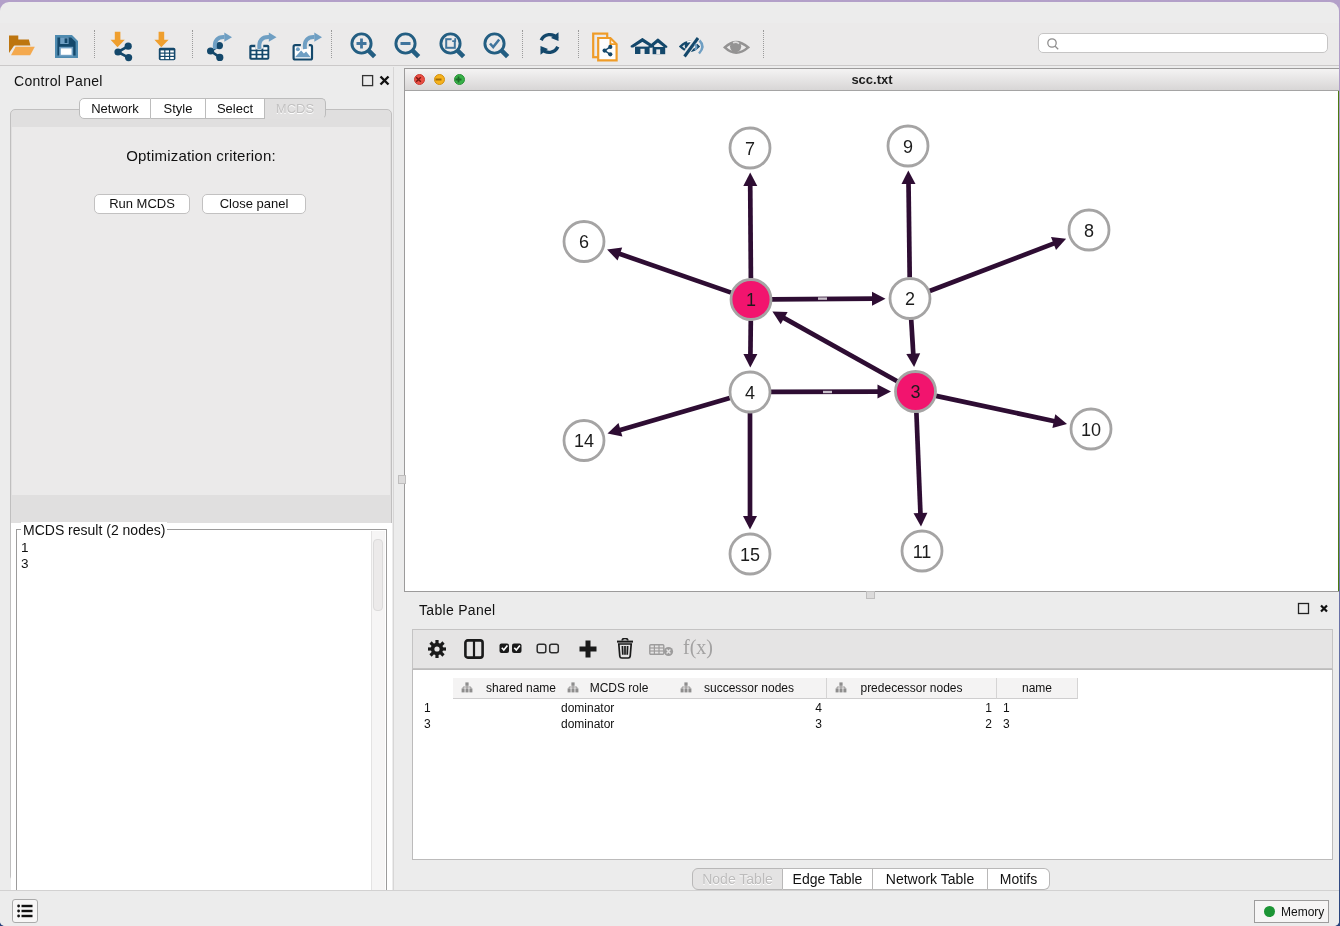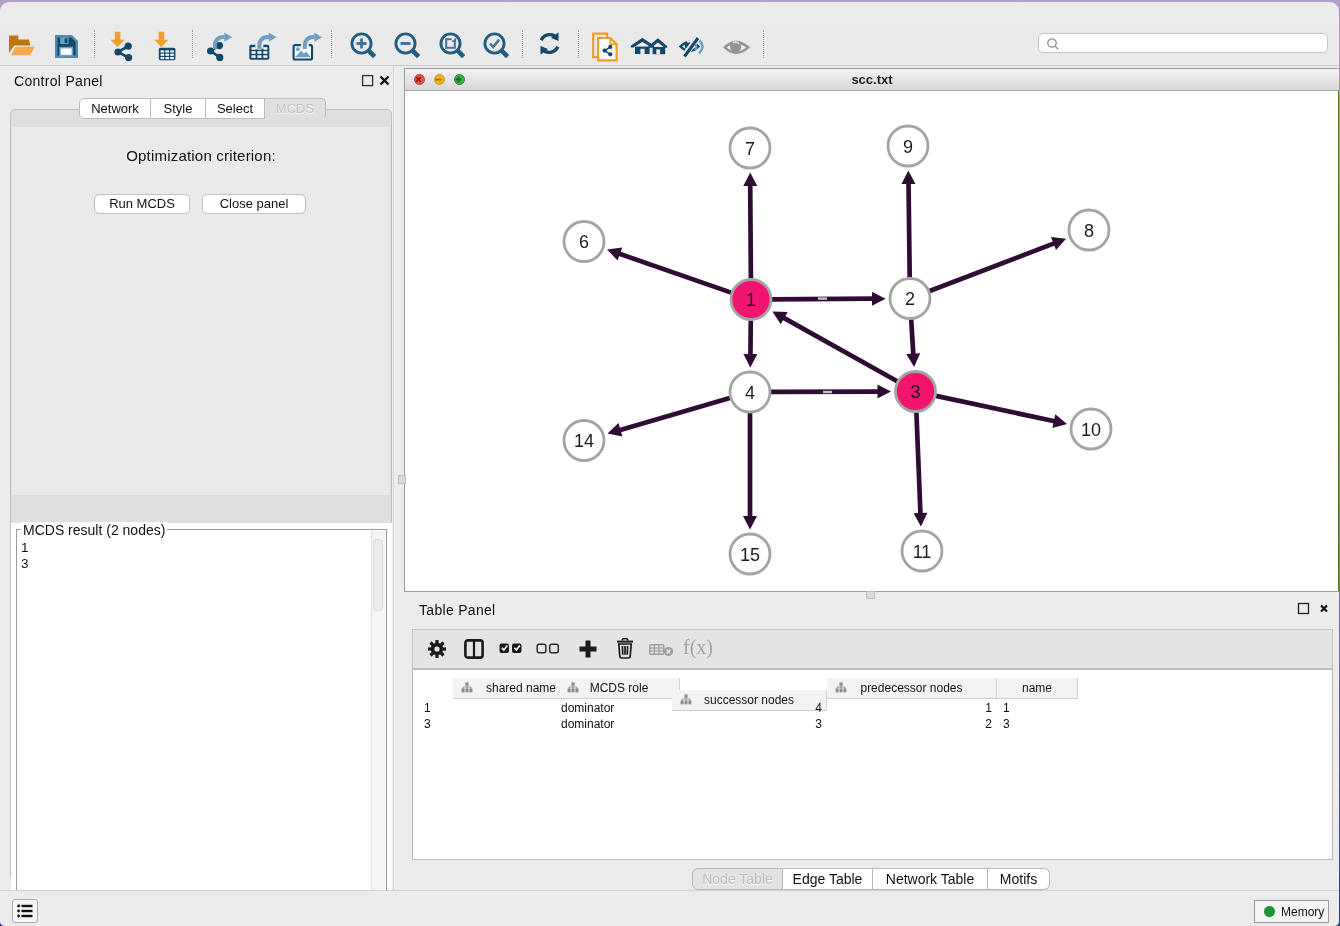--- a/index.html
+++ b/index.html
@@ -409,21 +409,21 @@
           </svg></span>shared name</div>
     <div class="th" style="left:146px;width:121px;"><span style="position:absolute;left:8px;top:4px;"><svg width="12" height="11" viewBox="0 0 12 11">
             <g fill="#8e8d8d">
               <rect x="4.4" y="0.4" width="3.2" height="3.4"></rect>
               <rect x="0.6" y="6.4" width="3" height="4"></rect>
               <rect x="4.5" y="6.4" width="3" height="4"></rect>
               <rect x="8.4" y="6.4" width="3" height="4"></rect>
             </g>
             <path d="M6 3.8 V5 M2.1 6.4 V5 H9.9 V6.4 M6 5 V6.4" fill="none" stroke="#8e8d8d" stroke-width="0.9"></path>
           </svg></span>MCDS role</div>
-    <div class="th" style="left:259px;width:155px;margin-top:12px;"><span style="position:absolute;left:8px;top:4px;"><svg width="12" height="11" viewBox="0 0 12 11">
+    <div class="th" style="left:259px;width:155px;"><span style="position:absolute;left:8px;top:4px;"><svg width="12" height="11" viewBox="0 0 12 11">
             <g fill="#8e8d8d">
               <rect x="4.4" y="0.4" width="3.2" height="3.4"></rect>
               <rect x="0.6" y="6.4" width="3" height="4"></rect>
               <rect x="4.5" y="6.4" width="3" height="4"></rect>
               <rect x="8.4" y="6.4" width="3" height="4"></rect>
             </g>
             <path d="M6 3.8 V5 M2.1 6.4 V5 H9.9 V6.4 M6 5 V6.4" fill="none" stroke="#8e8d8d" stroke-width="0.9"></path>
           </svg></span>successor nodes</div>
     <div class="th" style="left:414px;width:170px;"><span style="position:absolute;left:8px;top:4px;"><svg width="12" height="11" viewBox="0 0 12 11">
             <g fill="#8e8d8d">

